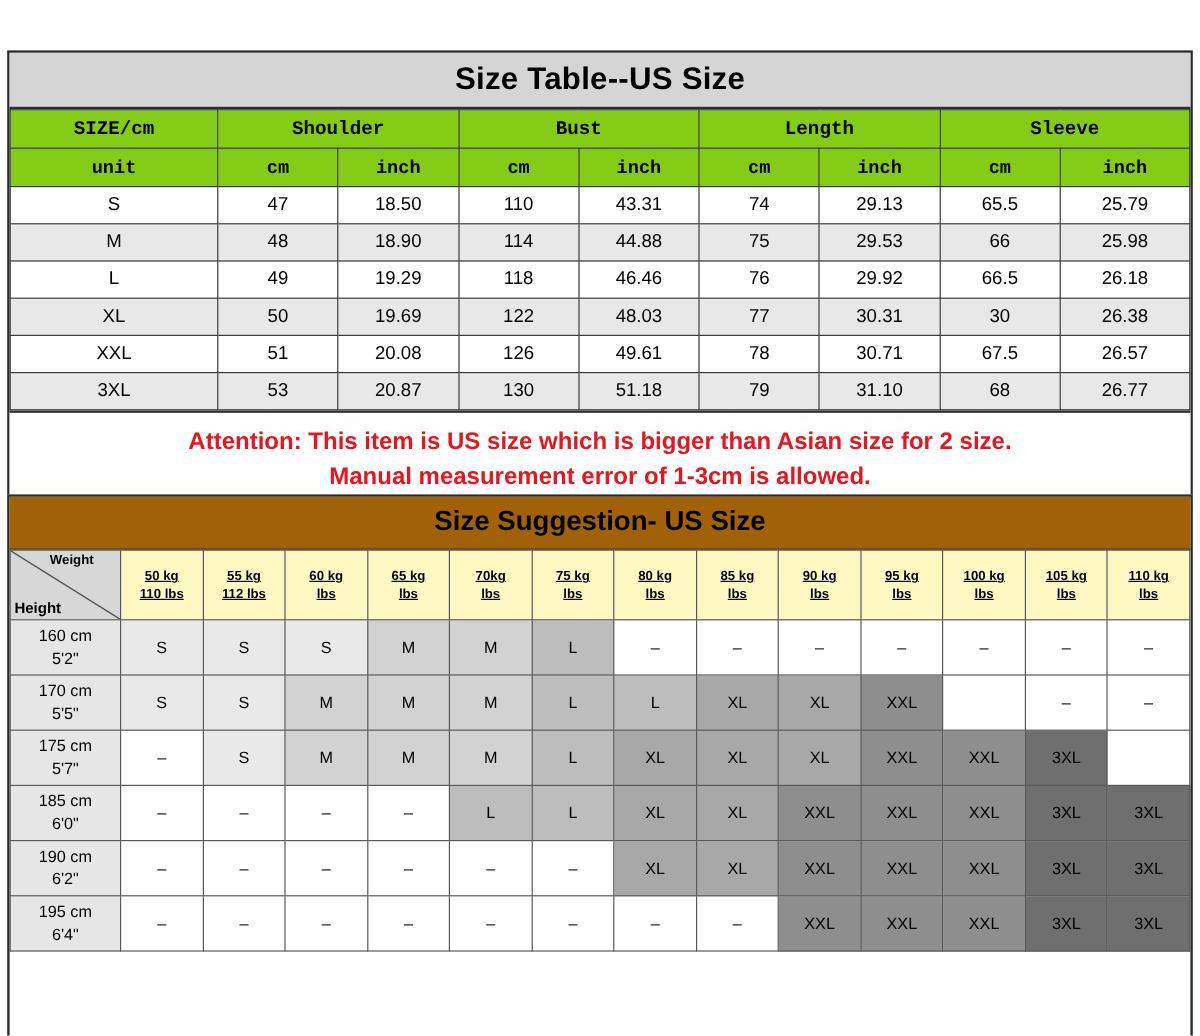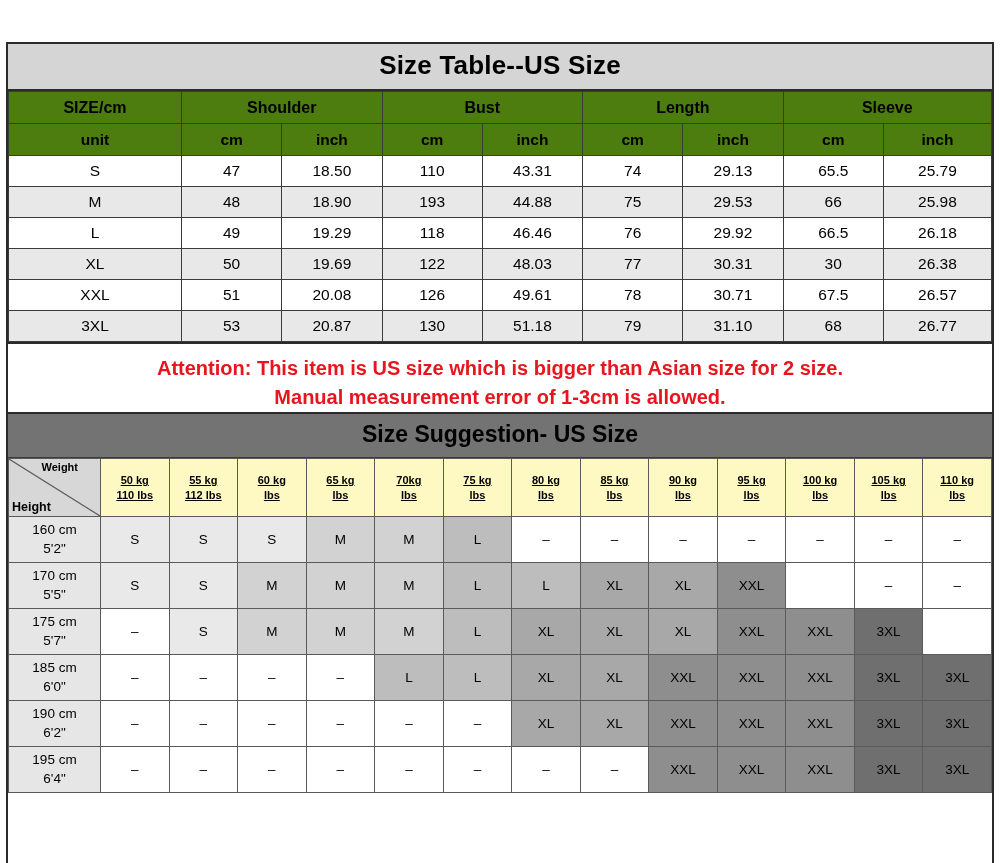--- a/index.html
+++ b/index.html
@@ -49,24 +49,25 @@
   }
   table.sizetable td, table.sizetable th {
     border: 1px solid #3a3a3a;
     text-align: center;
     font-size: 15.5px;
     height: 30px;
     padding: 0;
     font-weight: normal;
   }
   table.sizetable thead th {
-    background: #4d7c0f;
+    background: #84cc16;
     font-weight: bold;
     font-size: 16px;
     height: 31px;
+    font-family: Liberation Mono, monospace;
   }
   table.sizetable thead tr.sub th {
     font-weight: bold;
     font-size: 15.5px;
   }
   table.sizetable tbody tr:nth-child(even) td {
     background: #e8e8e8;
   }
   table.sizetable tbody tr:nth-child(odd) td {
     background: #ffffff;
@@ -87,21 +88,21 @@
     position: absolute;
     left: 6px;
     top: 376px;
     width: 988px;
     height: 481px;
     border: 2px solid #2b2b2b;
     box-sizing: border-box;
     background: #fff;
   }
   .title-bar2 {
-    background: #737373;
+    background: #a16207;
     text-align: center;
     font-size: 23px;
     font-weight: bold;
     padding: 7px 0 9px 0;
     border-bottom: 1px solid #3a3a3a;
   }
   table.suggest {
     border-collapse: collapse;
     width: 100%;
     table-layout: fixed;
@@ -214,21 +215,21 @@
           <td>43.31</td>
           <td>74</td>
           <td>29.13</td>
           <td>65.5</td>
           <td>25.79</td>
         </tr>
         <tr>
           <td>M</td>
           <td>48</td>
           <td>18.90</td>
-          <td>193</td>
+          <td>114</td>
           <td>44.88</td>
           <td>75</td>
           <td>29.53</td>
           <td>66</td>
           <td>25.98</td>
         </tr>
         <tr>
           <td>L</td>
           <td>49</td>
           <td>19.29</td>

